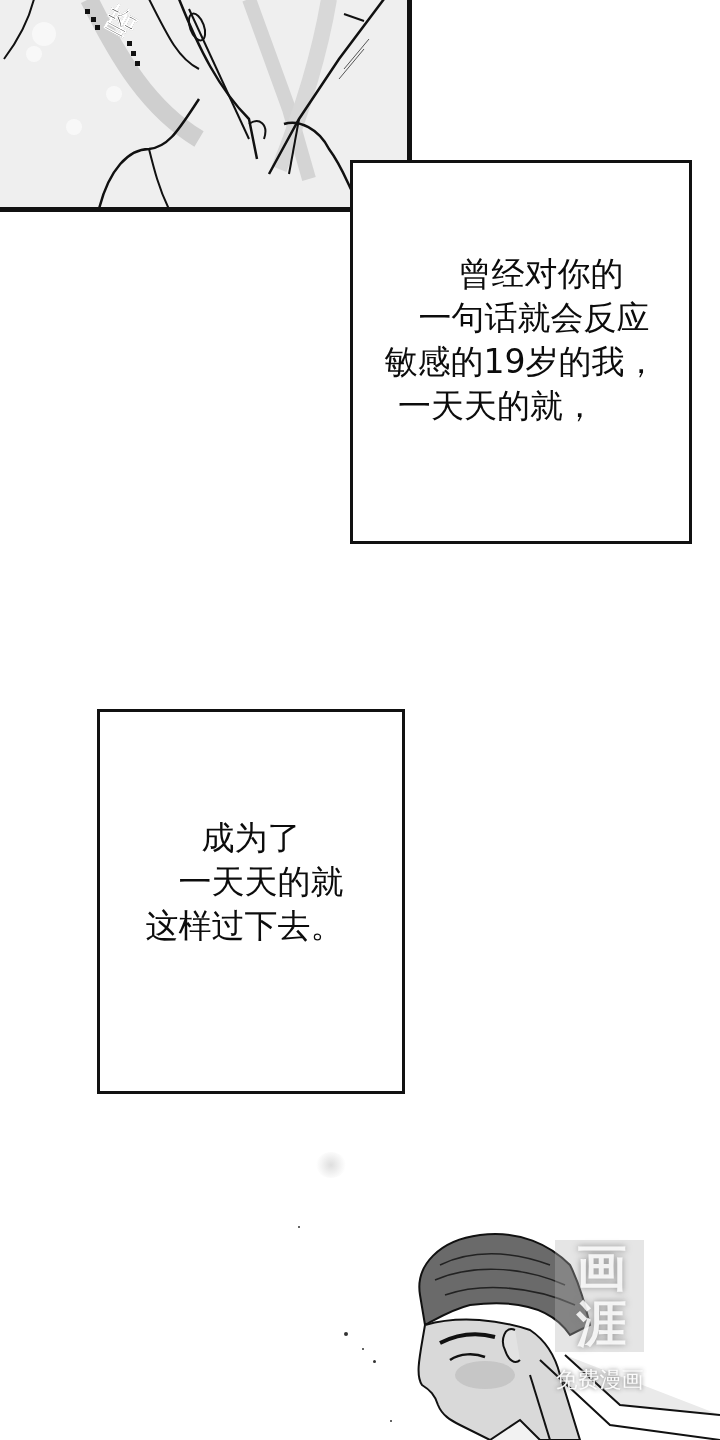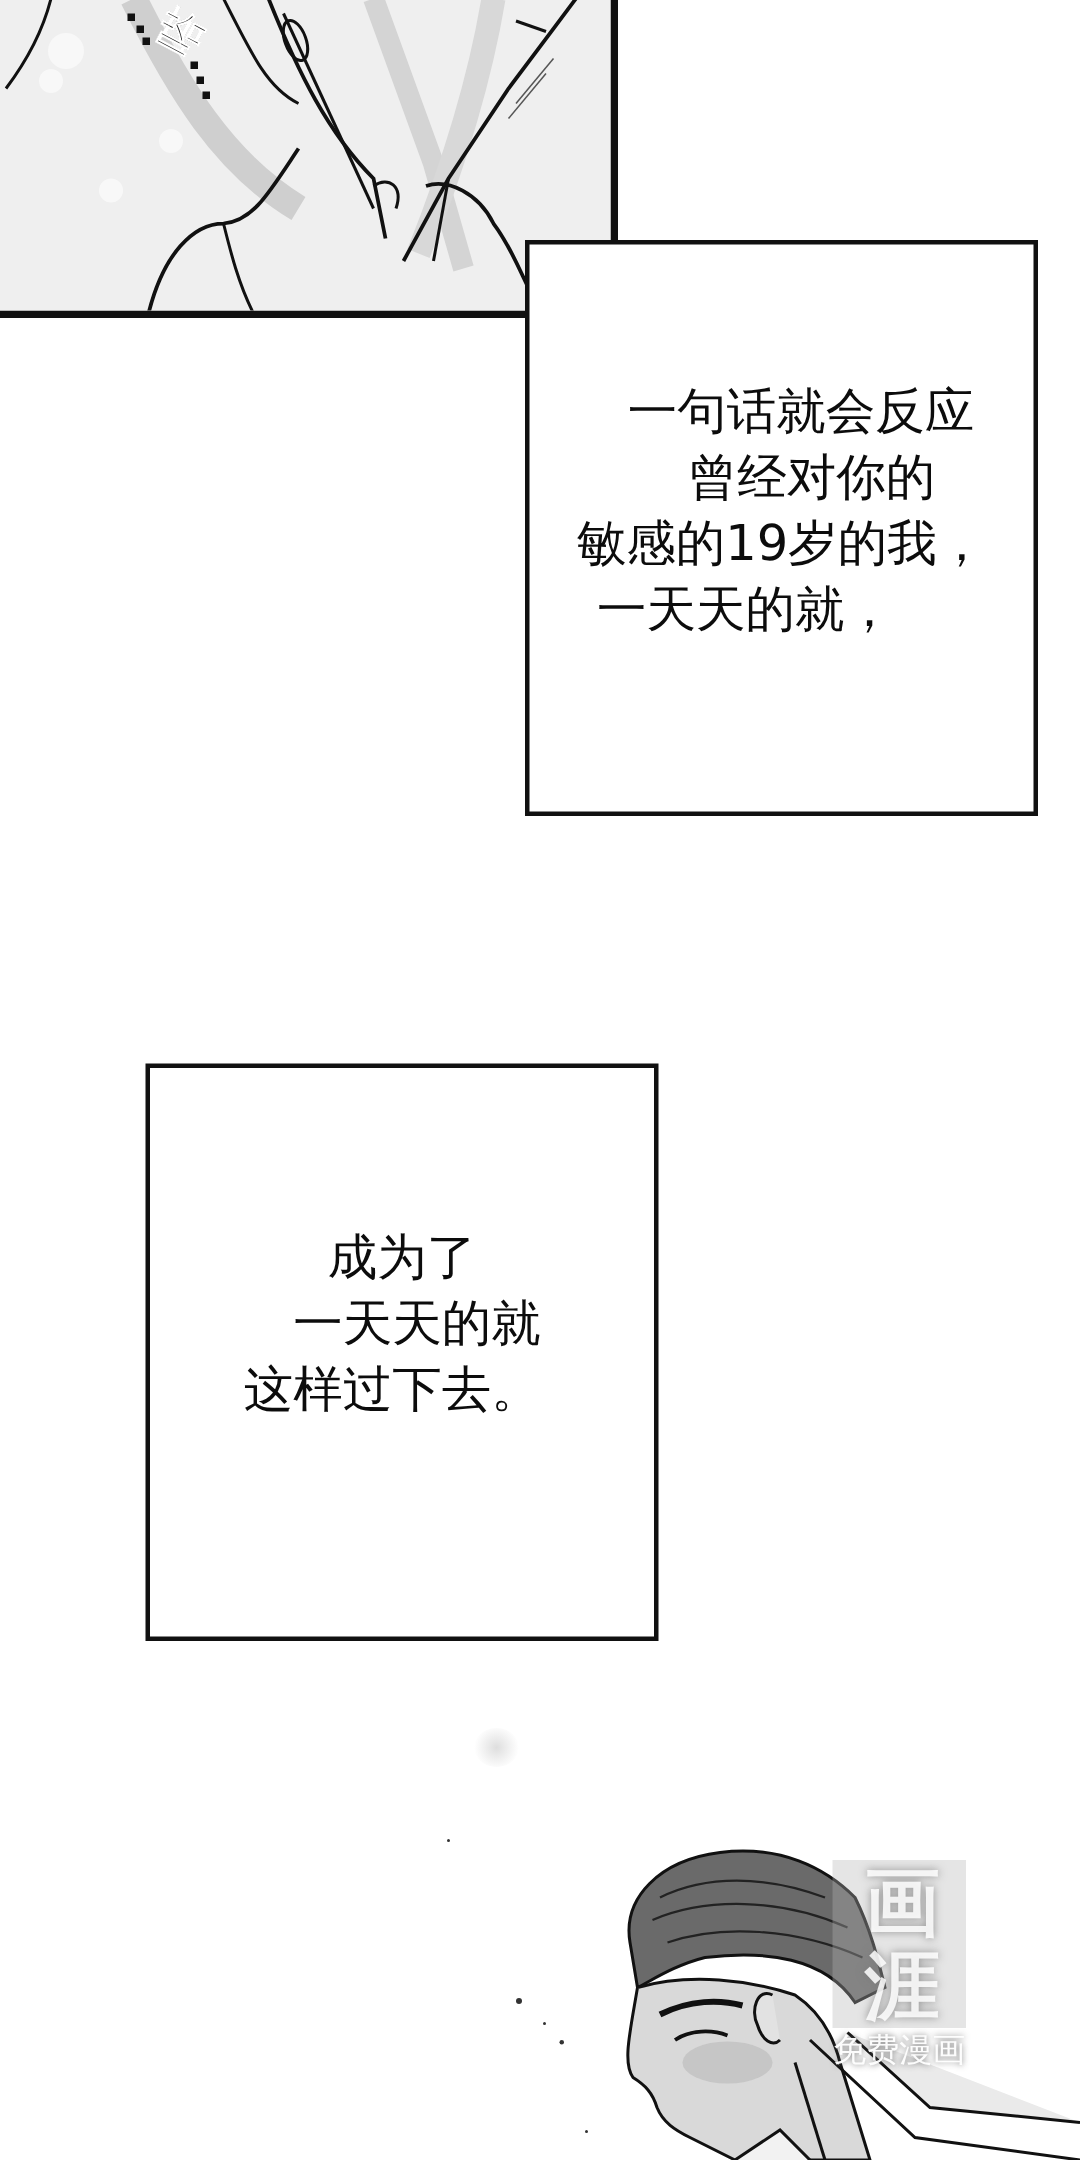--- a/index.html
+++ b/index.html
@@ -19,21 +19,21 @@
       color: #111; transform: rotate(-62deg); -webkit-text-stroke: 0.5px #fff;
       font-family: "DejaVu Sans", sans-serif;
     }
 
     
     .caption {
       position: absolute; background: #fff; border: 3px solid #111;
       display: flex; align-items: center; justify-content: center;
     }
     .caption-1 { left: 350px; top: 160px; width: 342px; height: 384px; }
-    .caption-2 { left: 97px; top: 709px; width: 342px; height: 385px; }
+    .caption-2 { left: 97px; top: 709px; width: 308px; height: 385px; }
 
     .caption-text {
       font-family: "DejaVu Sans", "Liberation Sans", sans-serif;
       font-size: 33px; line-height: 44px; color: #0c0c0c; text-align: center;
       letter-spacing: 0px;
     }
     .caption-text .line { display: block; white-space: nowrap; }
     .caption-1 .caption-text { margin-top: -24px; }
     .caption-1 .l0 { padding-left: 40px; }
     .caption-1 .l1 { padding-left: 26px; }
@@ -56,21 +56,21 @@
 
     .watermark { position: absolute; left: 524px; top: 1240px; width: 120px; text-align: center; padding-left: 31px; }
     .watermark .logo {
       display: block; font-size: 50px; font-weight: bold; color: rgba(255,255,255,0.85);
       letter-spacing: -4px; line-height: 56px;
       text-shadow: 0 0 6px rgba(120,120,120,0.8);
       background: rgba(180,180,180,0.35); padding: 0 4px;
     }
     .watermark .sub {
       display: block; font-size: 22px; color: rgba(255,255,255,0.95); line-height: 28px;
-      text-shadow: 0 0 4px rgba(90,90,90,0.9); margin-top: 2px;
+      text-shadow: 0 0 4px rgba(90,90,90,0.9); margin-top: 14px;
     }
     .dot { position: absolute; background: #333; border-radius: 50%; }
   </style>
 </head>
 <body>
 
 <div class="page">
 
   <div class="panel-top">
     <svg width="418" height="218" viewBox="0 0 418 218">
@@ -101,22 +101,22 @@
       <rect x="96" y="26" width="5" height="5" fill="#111"></rect>
       <rect x="128" y="42" width="5" height="5" fill="#111"></rect>
       <rect x="132" y="52" width="5" height="5" fill="#111"></rect>
       <rect x="136" y="62" width="5" height="5" fill="#111"></rect>
     </svg>
     <span class="sfx">嗒</span>
   </div>
 
   <div class="caption caption-1">
     <div class="caption-text">
+      <span class="line l0">曾经对你的</span>
       <span class="line l1">一句话就会反应</span>
-      <span class="line l0">曾经对你的</span>
       <span class="line l2">敏感的19岁的我，</span>
       <span class="line l3">一天天的就，</span>
     </div>
   </div>
 
   <div class="caption caption-2">
     <div class="caption-text">
       <span class="line l0">成为了</span>
       <span class="line l2">一天天的就</span>
       <span class="line l3">这样过下去。</span>

